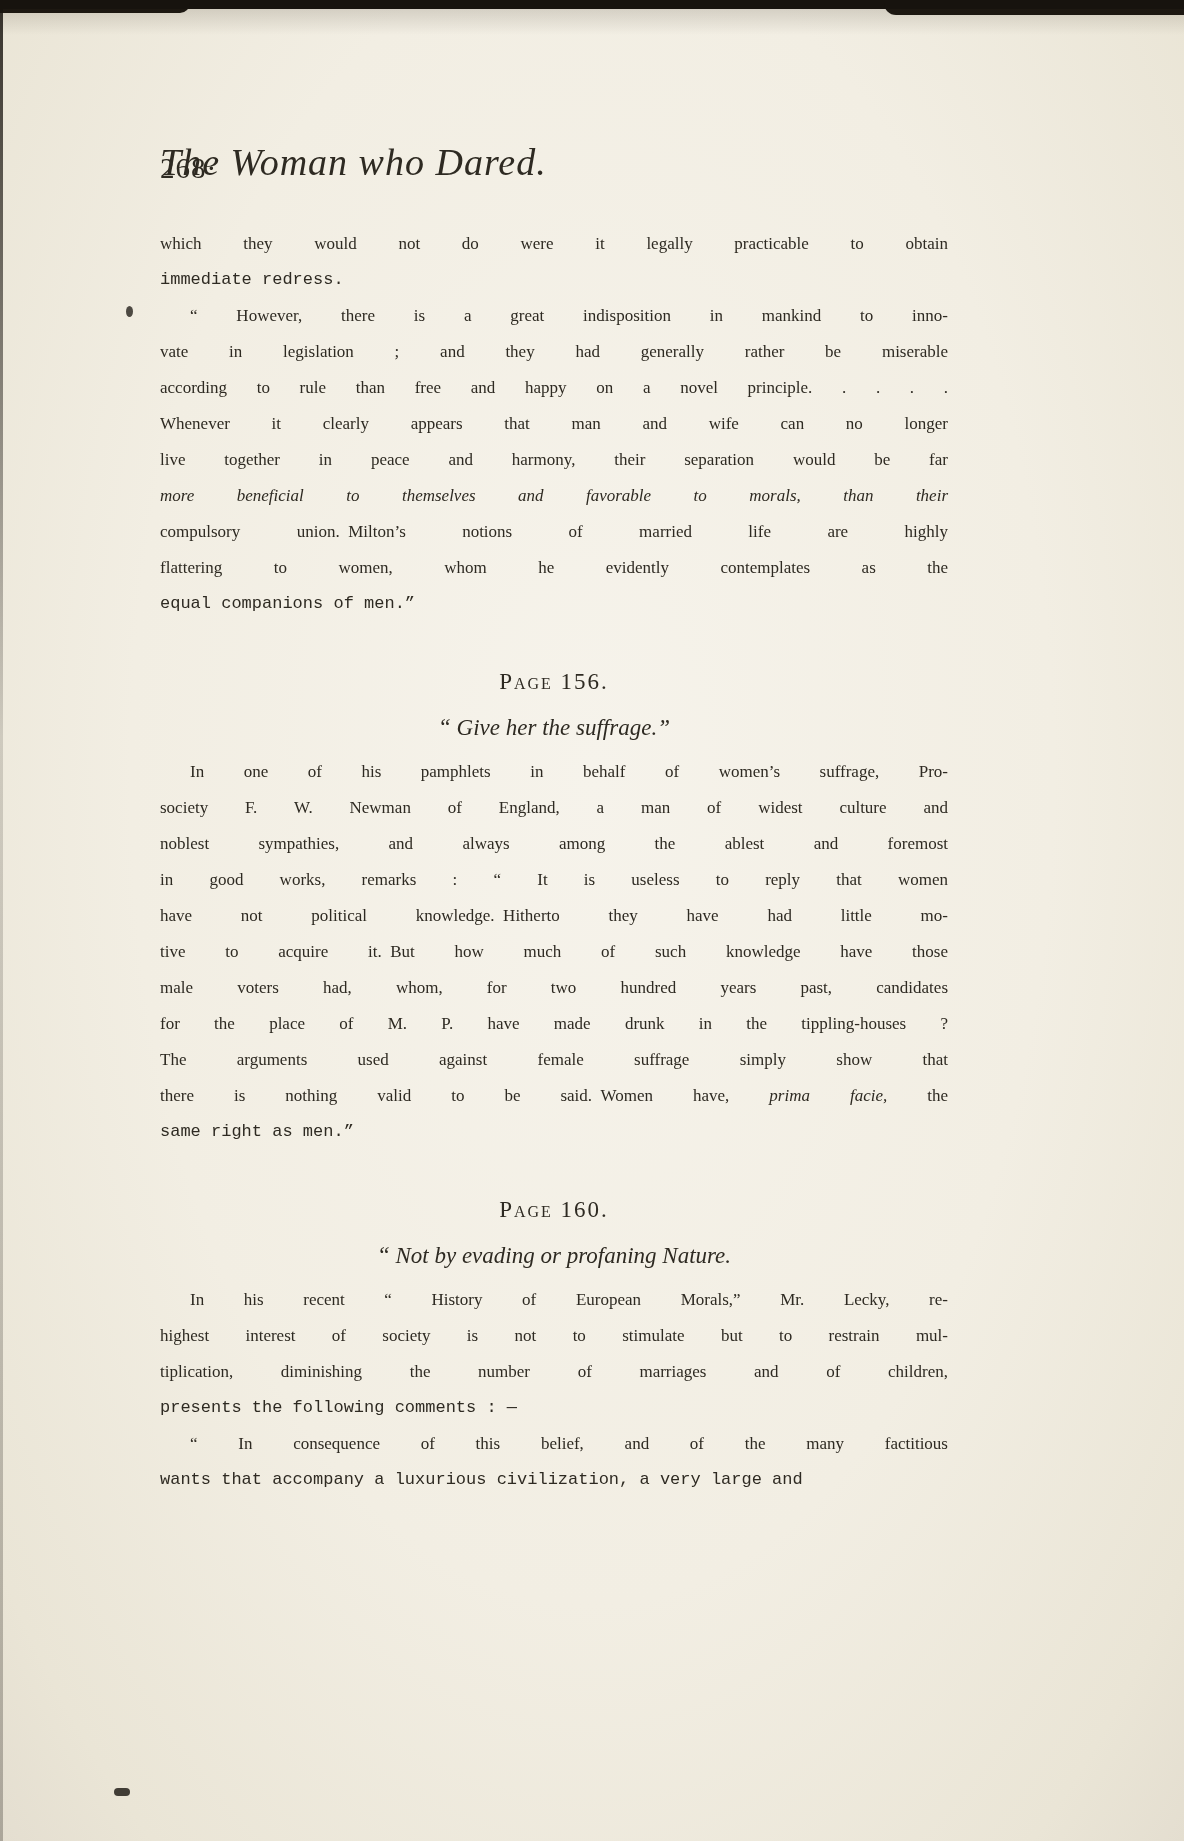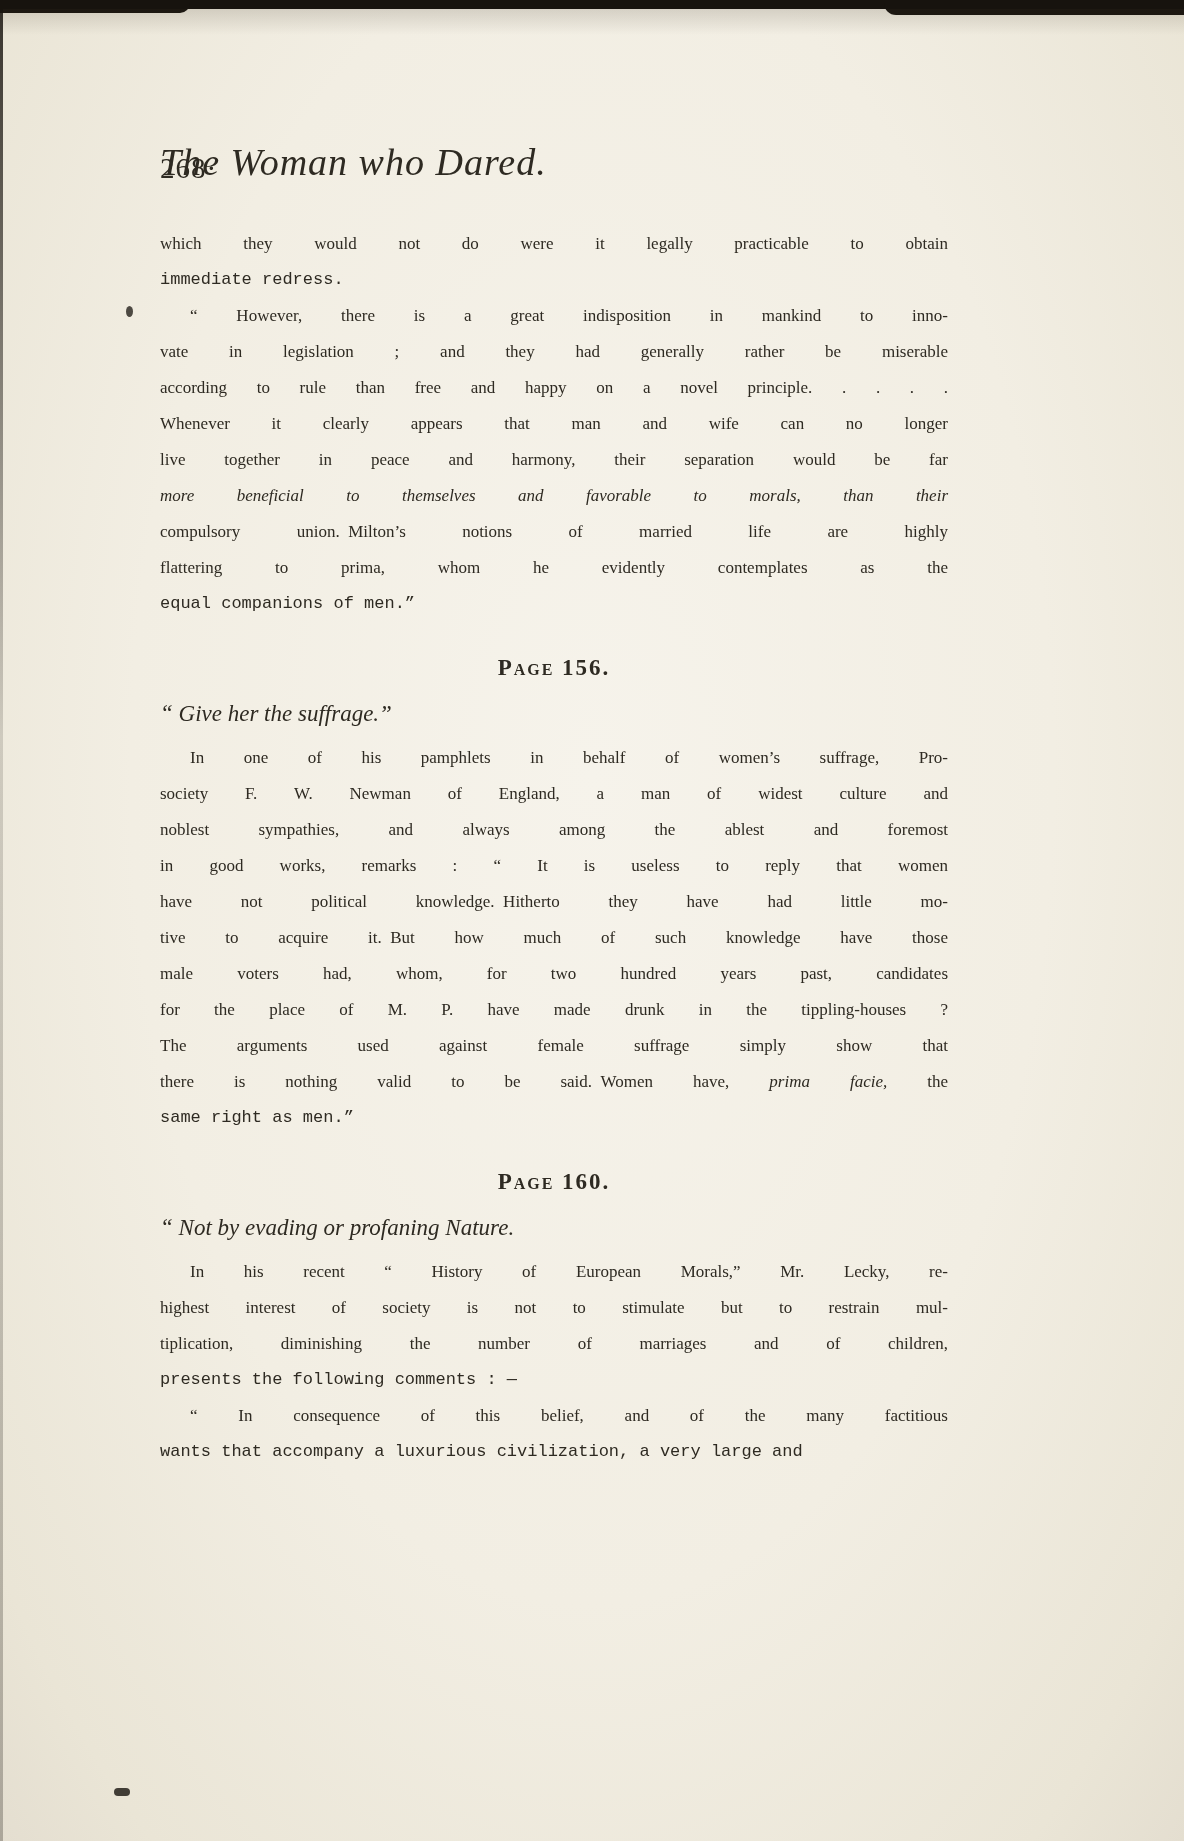--- a/index.html
+++ b/index.html
@@ -50,28 +50,27 @@
   .line { white-space: normal; } 
   .line.last { text-align-last: left; font-family: Liberation Mono, monospace; -moz-text-align-last: left; }
   .line.indent { text-indent: 30px; }
 
   .heading {
     font-size: 23px;
     line-height: 36px;
     text-align: center;
     font-variant: small-caps;
     letter-spacing: 2px;
-    margin-top: 28px;
+    margin-top: 42px;
     margin-bottom: 10px;
-    font-weight: bold;
   }
   .quote {
     font-size: 23px;
     line-height: 36px;
-    text-align: left;
+    text-align: center;
     font-style: italic;
     margin-bottom: 8px;
   }
 </style>
 </head>
 <body>
 
 <div class="page">
 
   <div class="artifact art-top-band"></div>
@@ -96,21 +95,21 @@
           <div class="line last"><span>immediate redress.</span></div>
         </div>
         <div class="para">
           <div class="line indent"><span>“ However, there is a great indisposition in mankind to inno-</span></div>
           <div class="line"><span>vate in legislation ; and they had generally rather be miserable</span></div>
           <div class="line"><span>according to rule than free and happy on a novel principle. . . . .</span></div>
           <div class="line"><span>Whenever it clearly appears that man and wife can no longer</span></div>
           <div class="line"><span>live together in peace and harmony, their separation would be far</span></div>
           <div class="line"><i>more beneficial to themselves and favorable to morals, than their</i></div>
           <div class="line"><span>compulsory union. Milton’s notions of married life are highly</span></div>
-          <div class="line"><span>flattering to prima, whom he evidently contemplates as the</span></div>
+          <div class="line"><span>flattering to women, whom he evidently contemplates as the</span></div>
           <div class="line last"><span>equal companions of men.”</span></div>
         </div>
         <div class="heading">Page 156.</div>
         <div class="quote">“ Give her the suffrage.”</div>
         <div class="para">
           <div class="line indent"><span>In one of his pamphlets in behalf of women’s suffrage, Pro-</span></div>
           <div class="line"><span>society F. W. Newman of England, a man of widest culture and</span></div>
           <div class="line"><span>noblest sympathies, and always among the ablest and foremost</span></div>
           <div class="line"><span>in good works, remarks : “ It is useless to reply that women</span></div>
           <div class="line"><span>have not political knowledge. Hitherto they have had little mo-</span></div>

